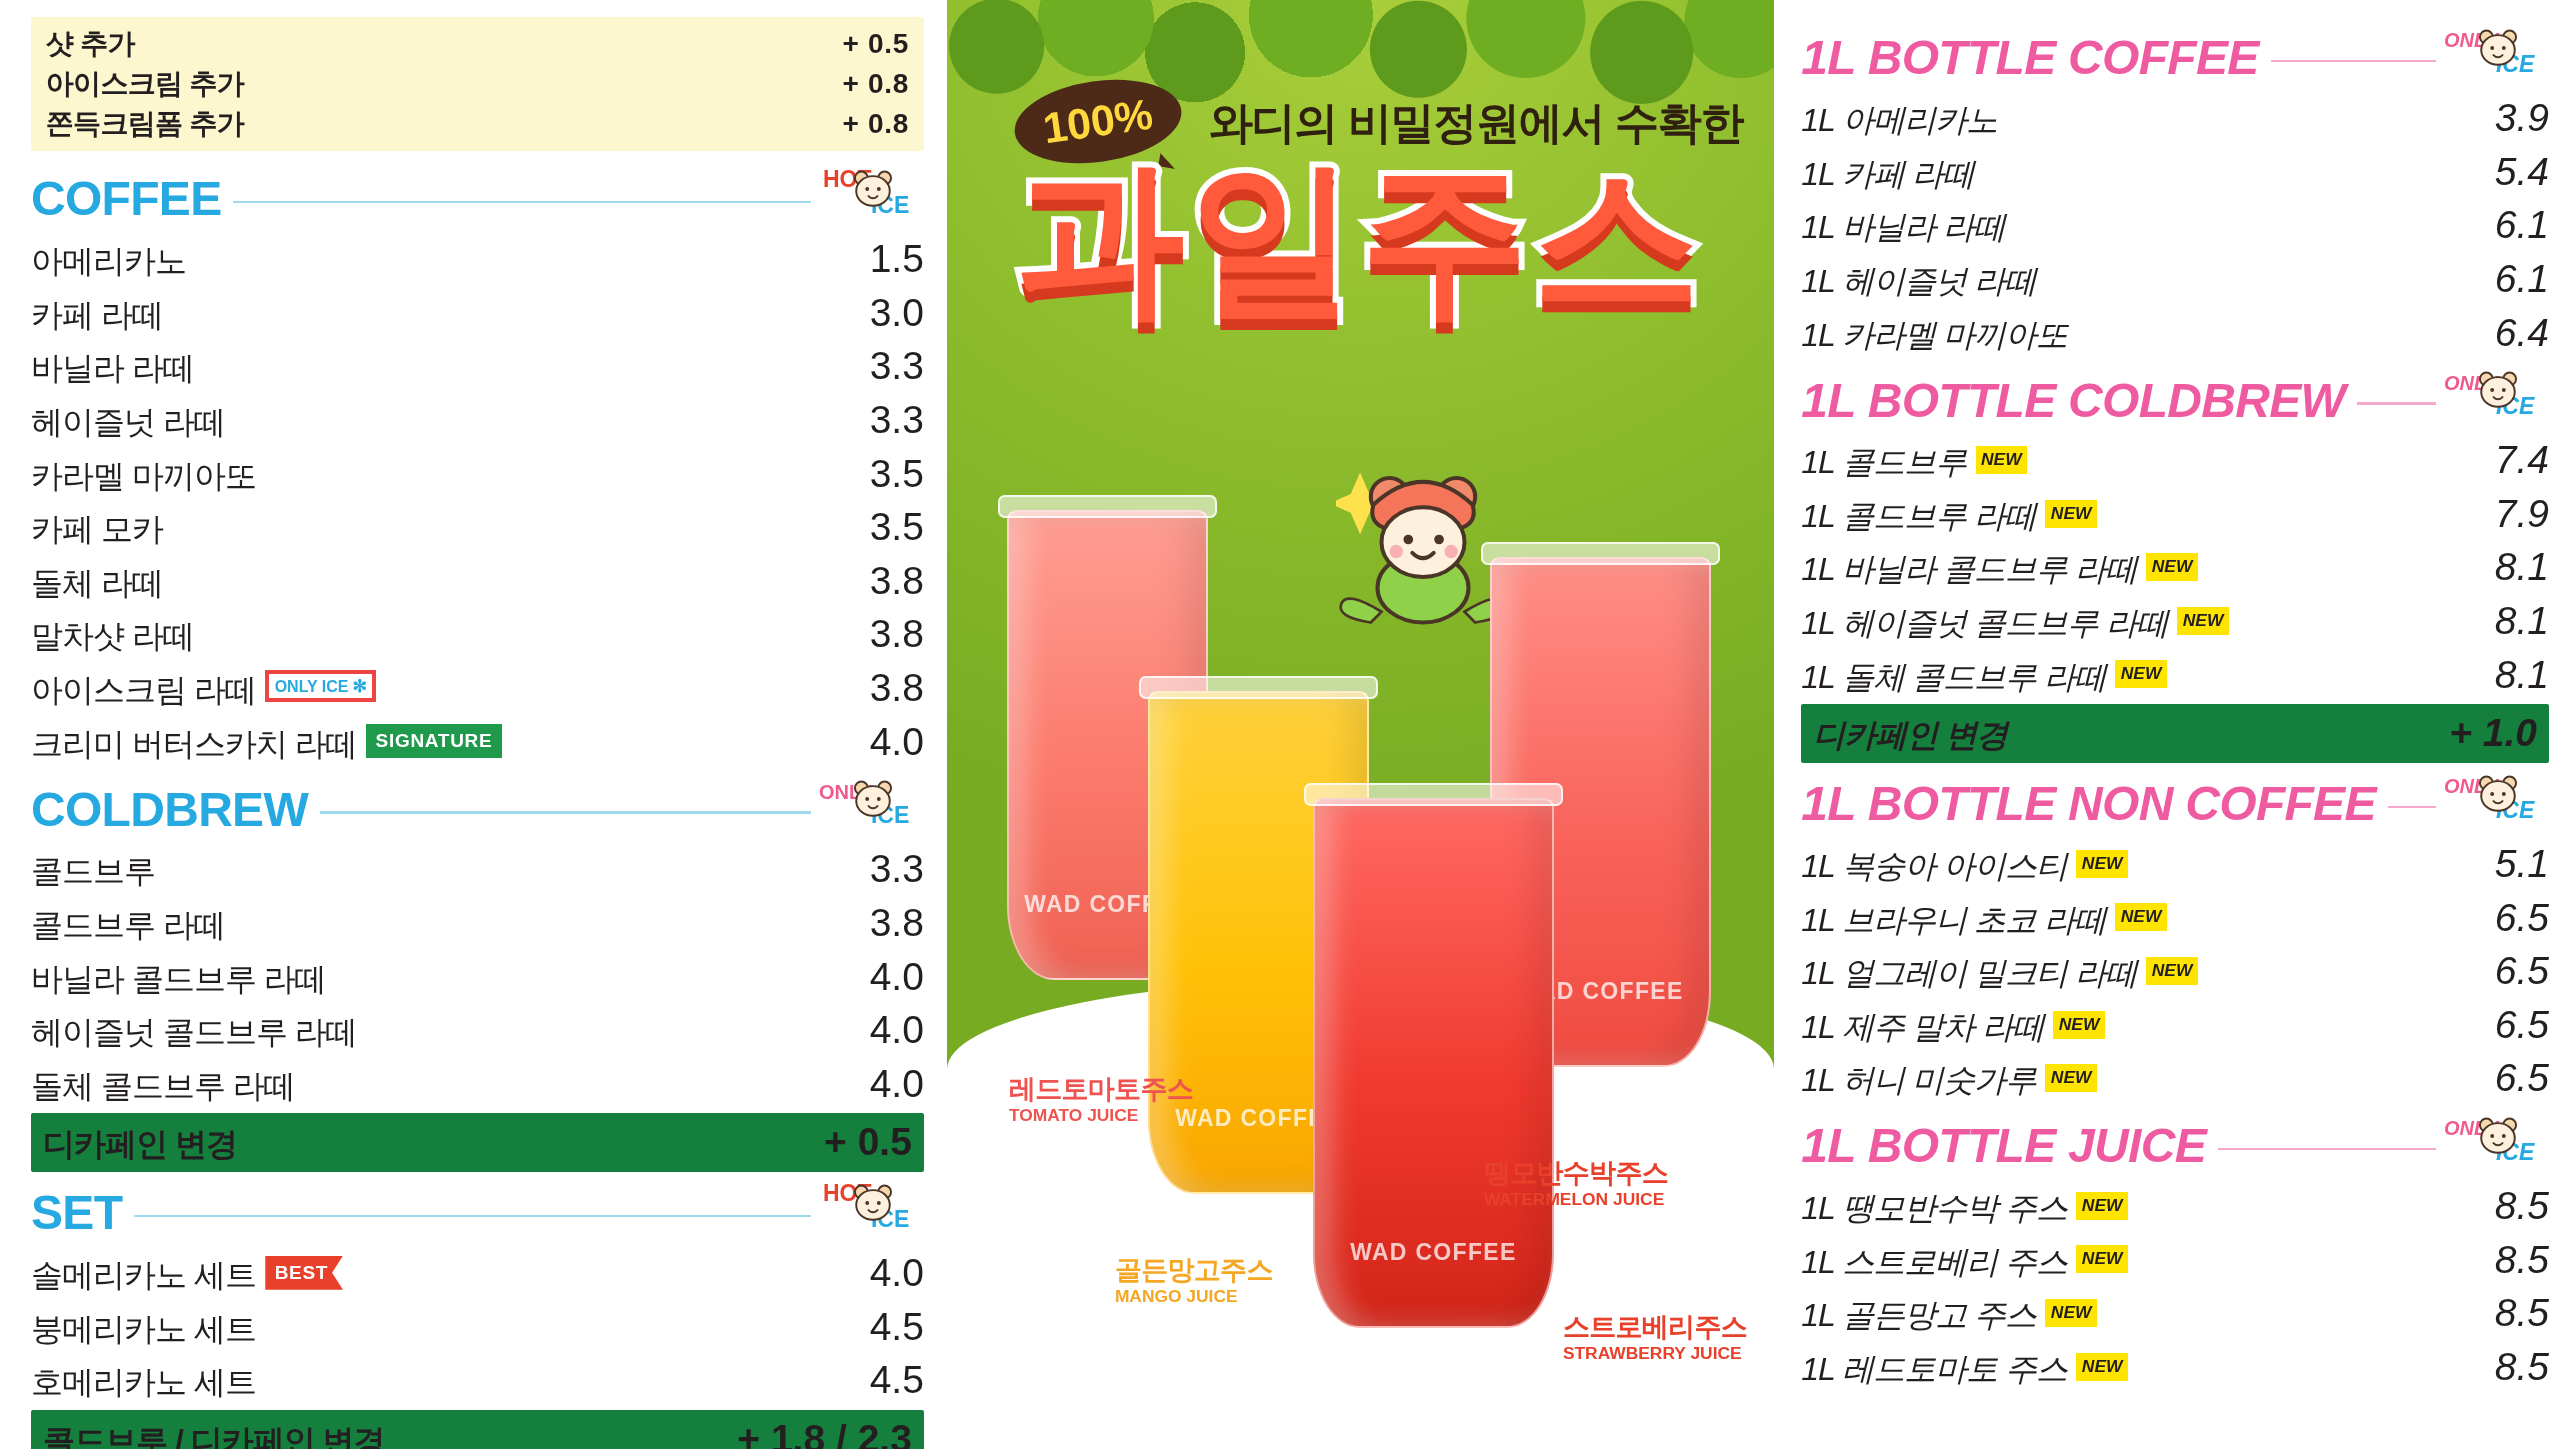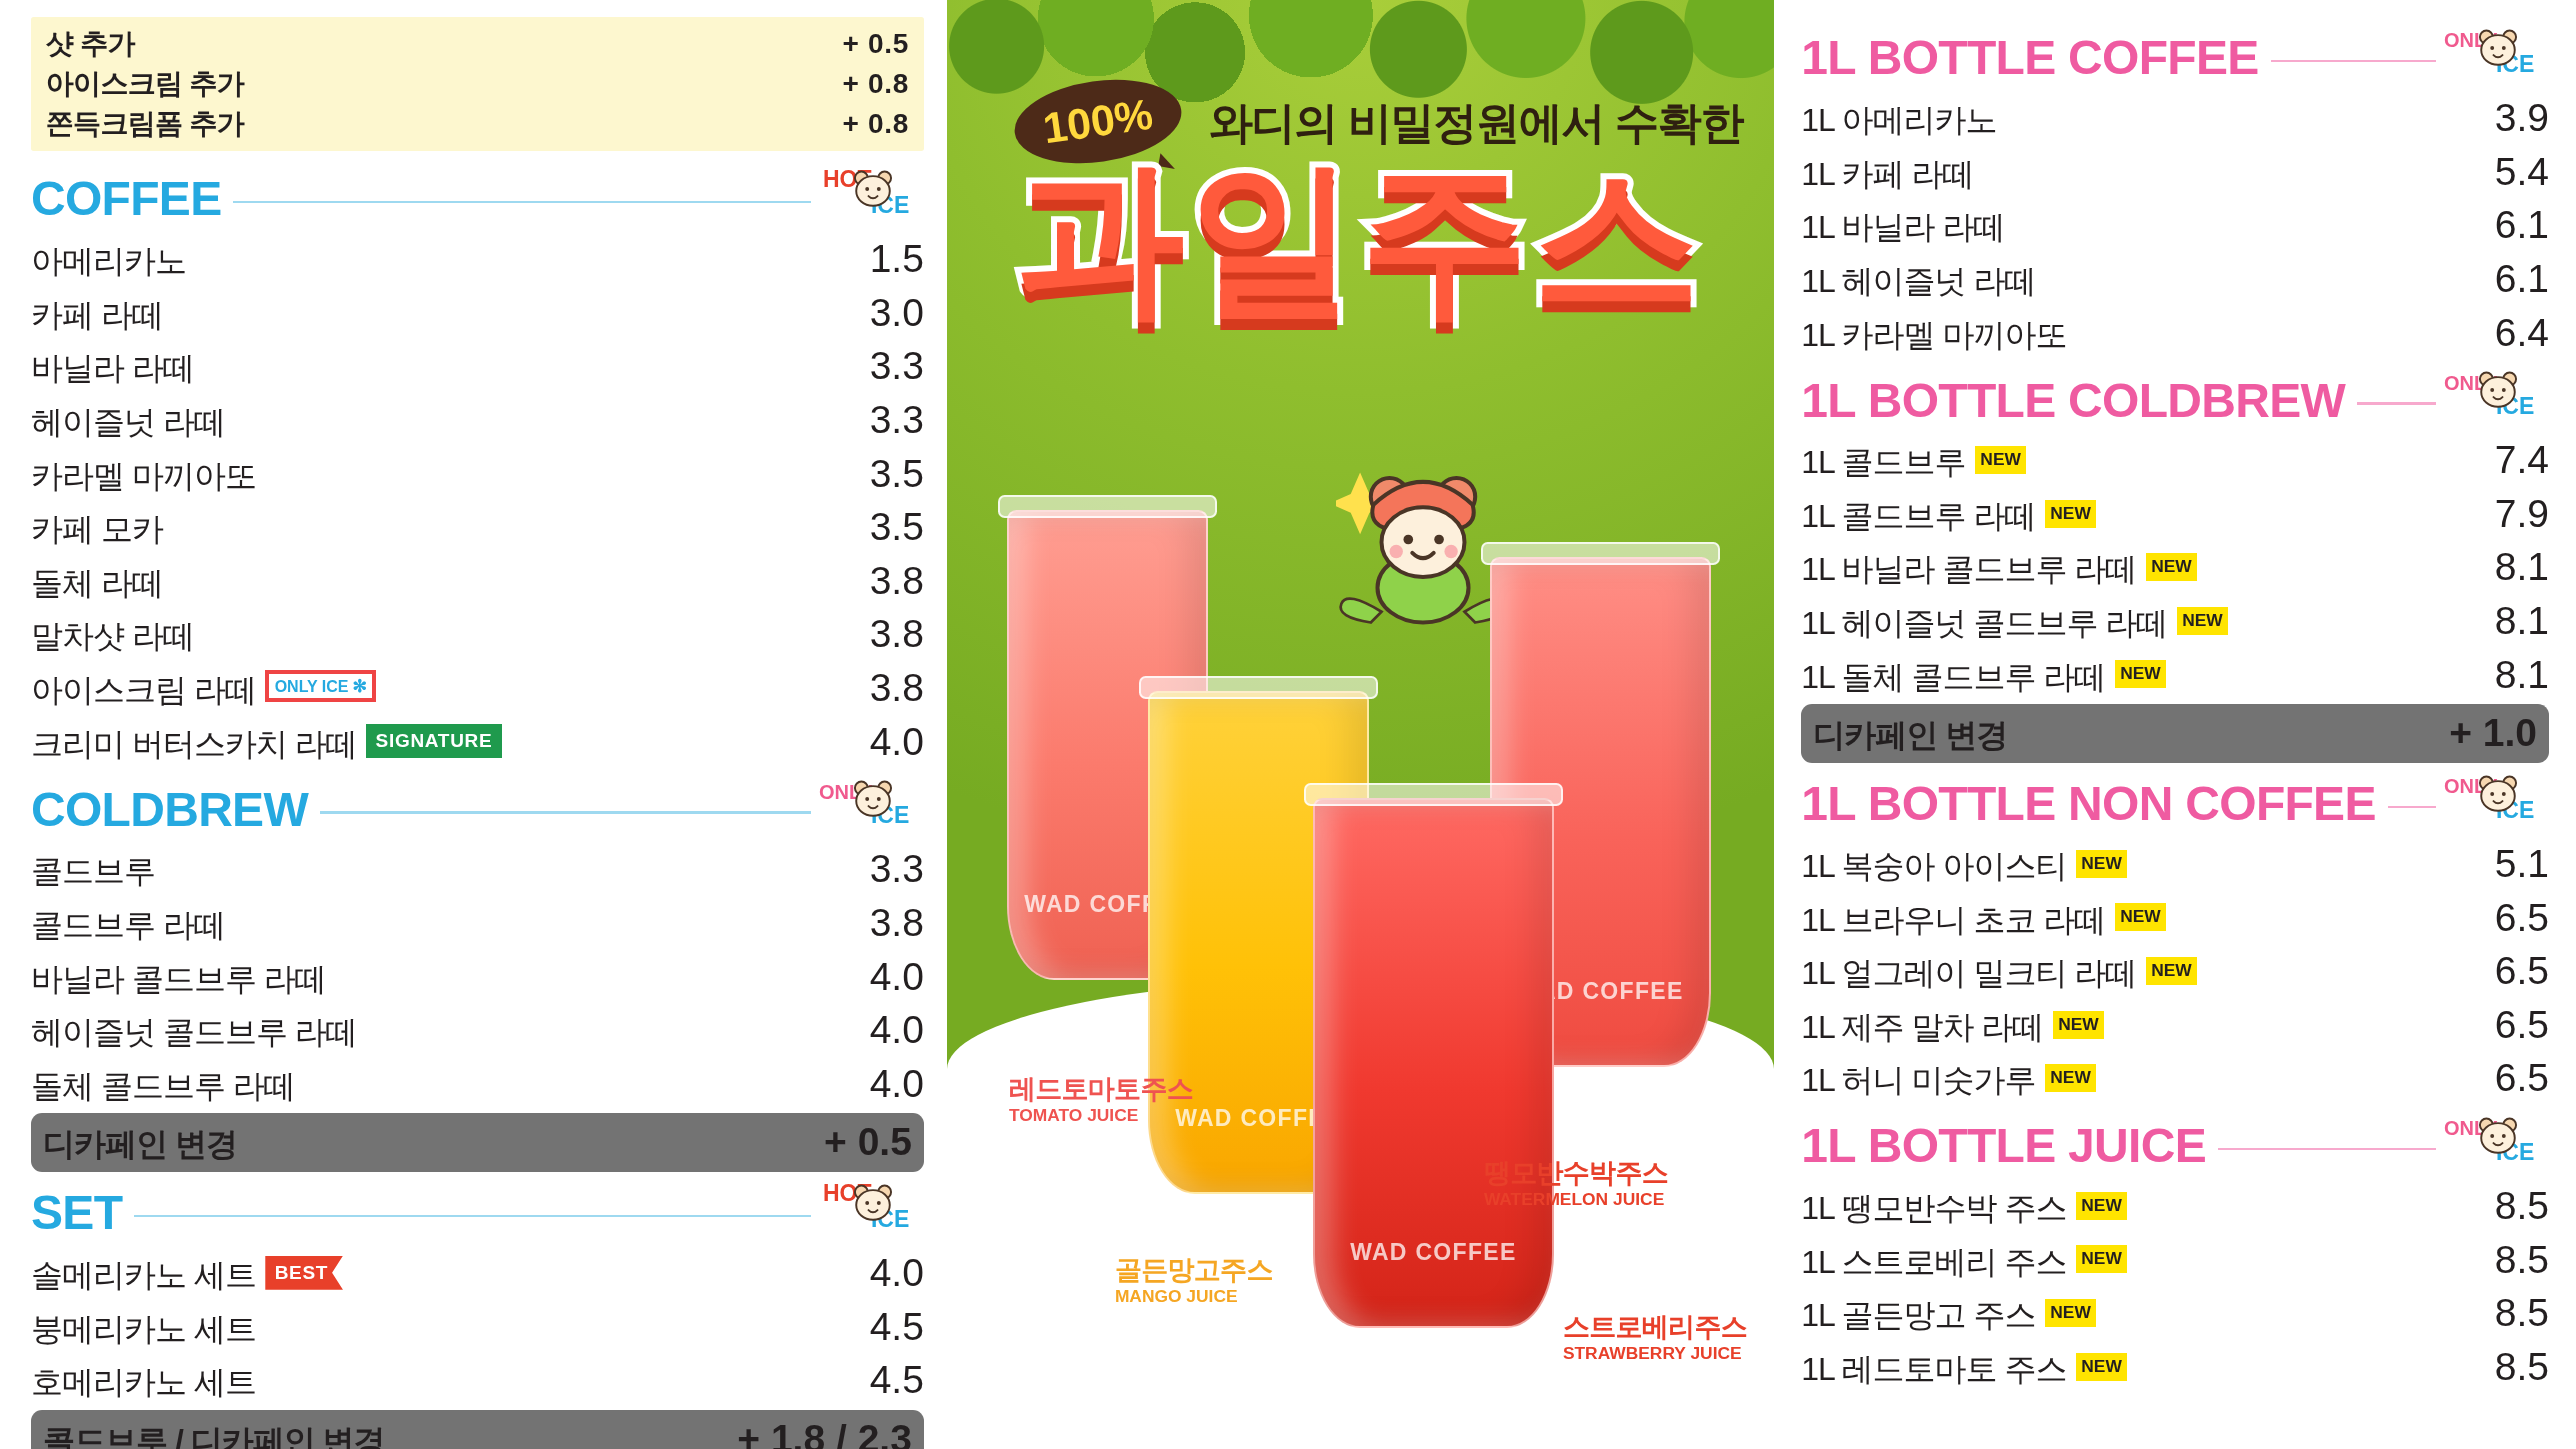--- a/index.html
+++ b/index.html
@@ -26,20 +26,21 @@
   .col-center {
     width: 872px;
     position: relative;
     overflow: hidden;
   }
   .col-right {
     width: 842px;
     padding: 17.4px 27px 0 27px;
     position: relative;
     z-index: 3;
+    font-style: italic;
   }
 
   
   .addon-box {
     background: #fdf7cf;
     border-radius: 2.7px;
     padding: 6.7px 14.8px 8px 14.8px;
     margin-bottom: 19px;
   }
   .addon-row {
@@ -122,24 +123,24 @@
     color: #231f20;
     line-height: 1.34;
     letter-spacing: -1px;
     padding: 0.7px 0;
   }
   .menu-row .nm { display: flex; align-items: center; gap: 9.4px; }
   .menu-row .price { font-size: 39px; letter-spacing: 0px; }
 
   
   .menu-row.hl {
-    background: #737373;
+    background: #15803d;
     font-weight: bold;
     padding: 2.7px 12px 4px 12px;
-    border-radius: 11px;
+    border-radius: 2px;
     margin-top: 2.7px;
   }
 
   
   .badge-new {
     background: #ffe400;
     color: #231f20;
     font-size: 17.4px;
     font-weight: bold;
     padding: 2px 5.4px 2.7px 5.4px;

